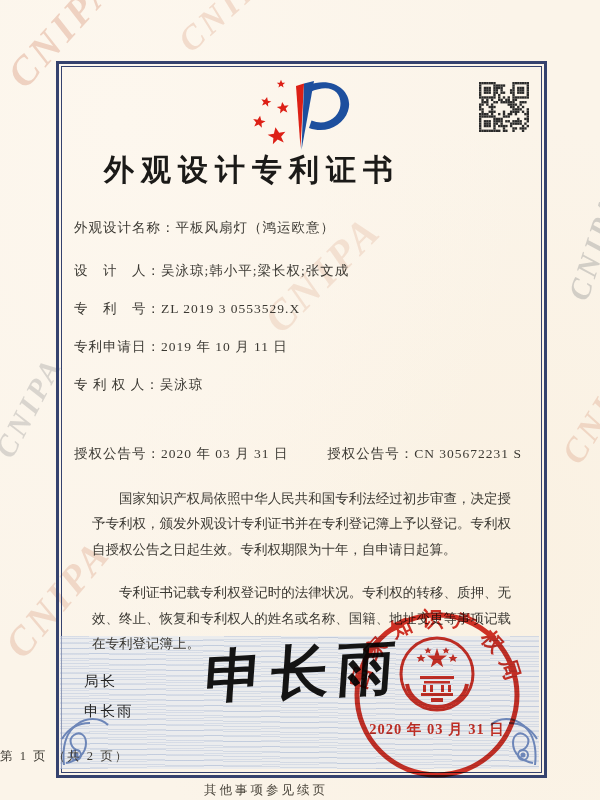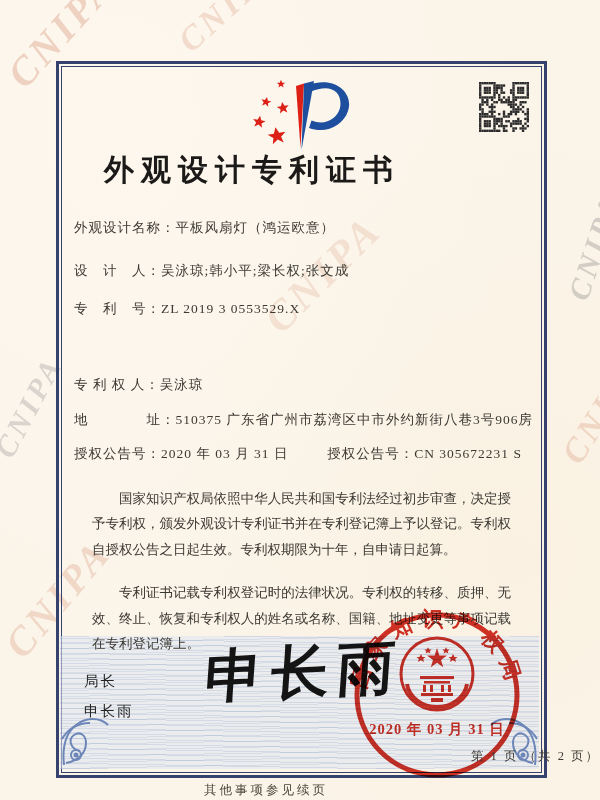--- a/index.html
+++ b/index.html
@@ -35,21 +35,21 @@
   .corner.right{right:0;transform:scaleX(-1);}
   .corner.left{left:0;}
   .official{position:absolute;left:84px;top:652px;font-size:14.5px;color:#242424;
             font-family:"Liberation Sans","DejaVu Sans",sans-serif;line-height:2.1;
             letter-spacing:2px;margin-top:14px;}
   .autograph{position:absolute;left:205px;top:634px;font-size:58px;color:#141414;
              font-weight:bold;transform:rotate(-3deg) skewX(-7deg);
              letter-spacing:8px;font-family:"Liberation Serif",serif;}
   .seal{position:absolute;left:350px;top:608px;width:174px;height:174px;
         mix-blend-mode:multiply;opacity:.95;}
-  .pageinfo{position:absolute;left:0;top:748px;width:600px;text-align:right;
+  .pageinfo{position:absolute;left:0;top:748px;width:600px;text-align:left;
             font-size:12.5px;color:#3d3a33;letter-spacing:2px;}
   .contnote{position:absolute;left:0;top:782px;width:532px;text-align:center;
             font-size:12.5px;color:#4a453b;letter-spacing:3px;}
 </style>
 </head>
 <body>
 <div id="page">
 
   <span class="wm" style="left:-8px;top:6px;font-size:40px;color:rgba(216,150,120,.38);transform:rotate(-48deg);">CNIPA</span>
   <span class="wm" style="left:168px;top:-14px;font-size:34px;color:rgba(216,150,120,.28);transform:rotate(-42deg);">CNIPA</span>
@@ -342,25 +342,25 @@
 
   <div class="frow" style="top:219px">
     <span class="lab">外观设计名称：</span><span>平板风扇灯（鸿运欧意）</span>
   </div>
   <div class="frow" style="top:262px">
     <span class="lab">设　计　人：</span><span>吴泳琼;韩小平;梁长权;张文成</span>
   </div>
   <div class="frow" style="top:300px">
     <span class="lab">专　利　号：</span><span>ZL 2019 3 0553529.X</span>
   </div>
+  <div class="frow" style="top:338px">
+    <span class="lab">专利申请日：</span><span>2019 年 10 月 11 日</span>
+  </div>
   <div class="frow" style="top:376px">
     <span class="lab">专 利 权 人：</span><span>吴泳琼</span>
-  </div>
-  <div class="frow" style="top:411px">
-    <span class="lab">地　　　　址：</span><span>510375 广东省广州市荔湾区中市外约新街八巷3号906房</span>
   </div>
   <div class="frow" style="top:445px">
     <span class="lab">授权公告号：</span><span>2020 年 03 月 31 日</span>
     <span style="display:inline-block;width:30px"></span>
     <span class="lab">授权公告号：</span><span>CN 305672231 S</span>
   </div>
 
   <div class="paras">
     <p>国家知识产权局依照中华人民共和国专利法经过初步审查，决定授予专利权，颁发外观设计专利证书并在专利登记簿上予以登记。专利权自授权公告之日起生效。专利权期限为十年，自申请日起算。</p>
     <p>专利证书记载专利权登记时的法律状况。专利权的转移、质押、无效、终止、恢复和专利权人的姓名或名称、国籍、地址变更等事项记载在专利登记簿上。</p>

